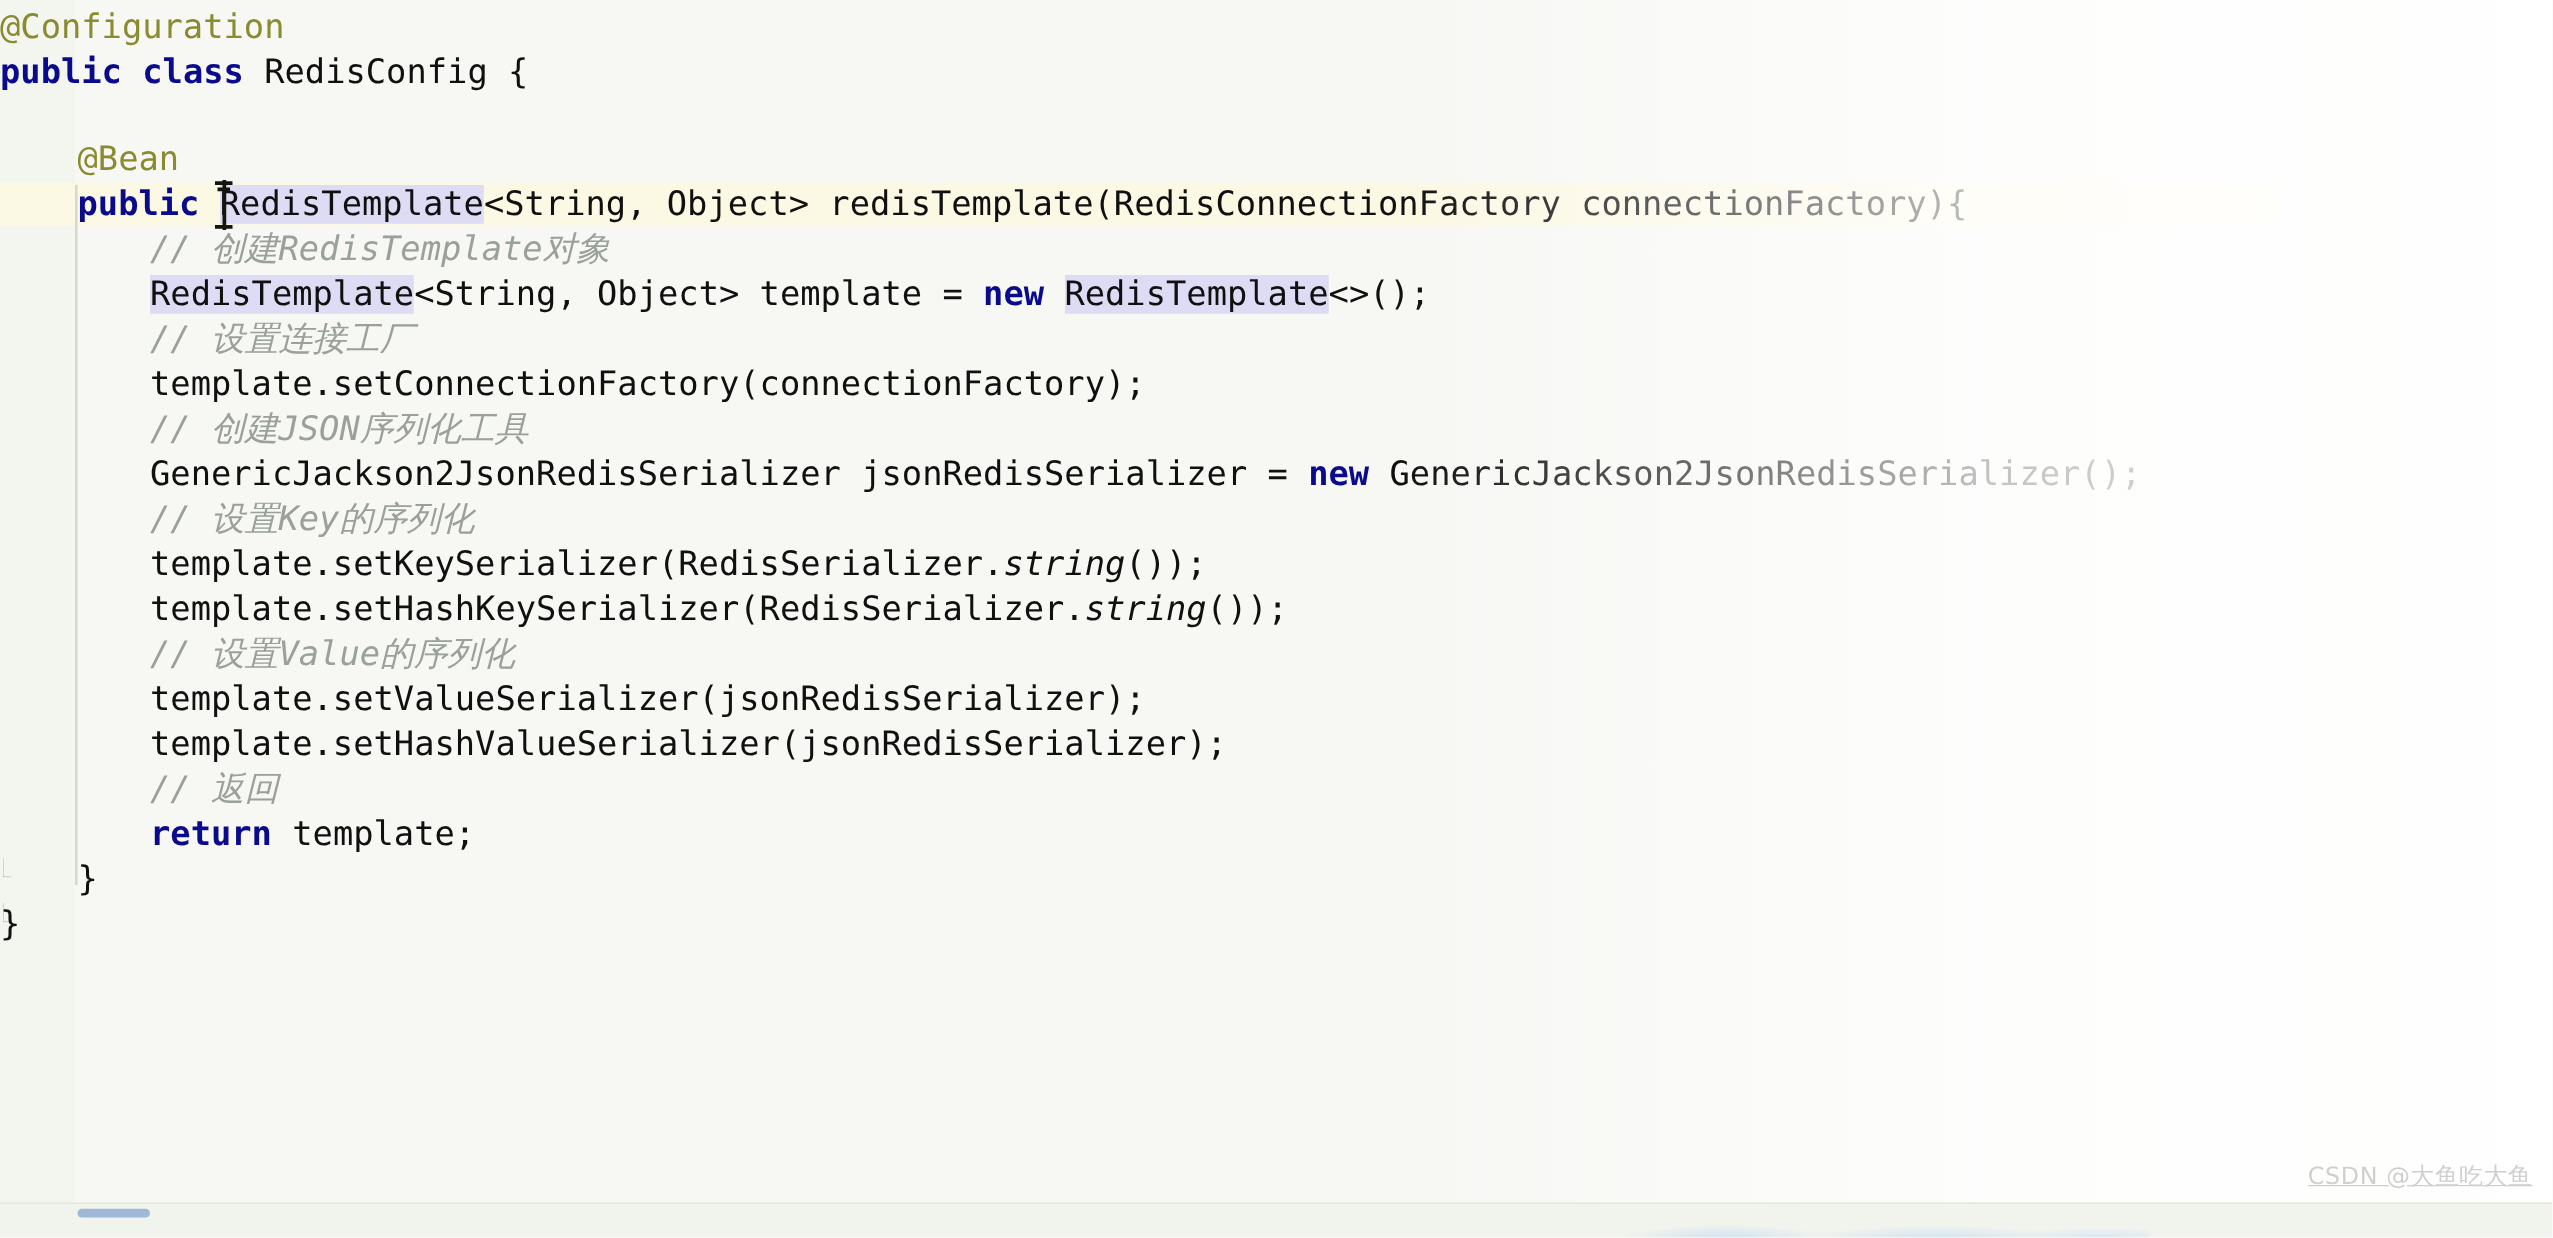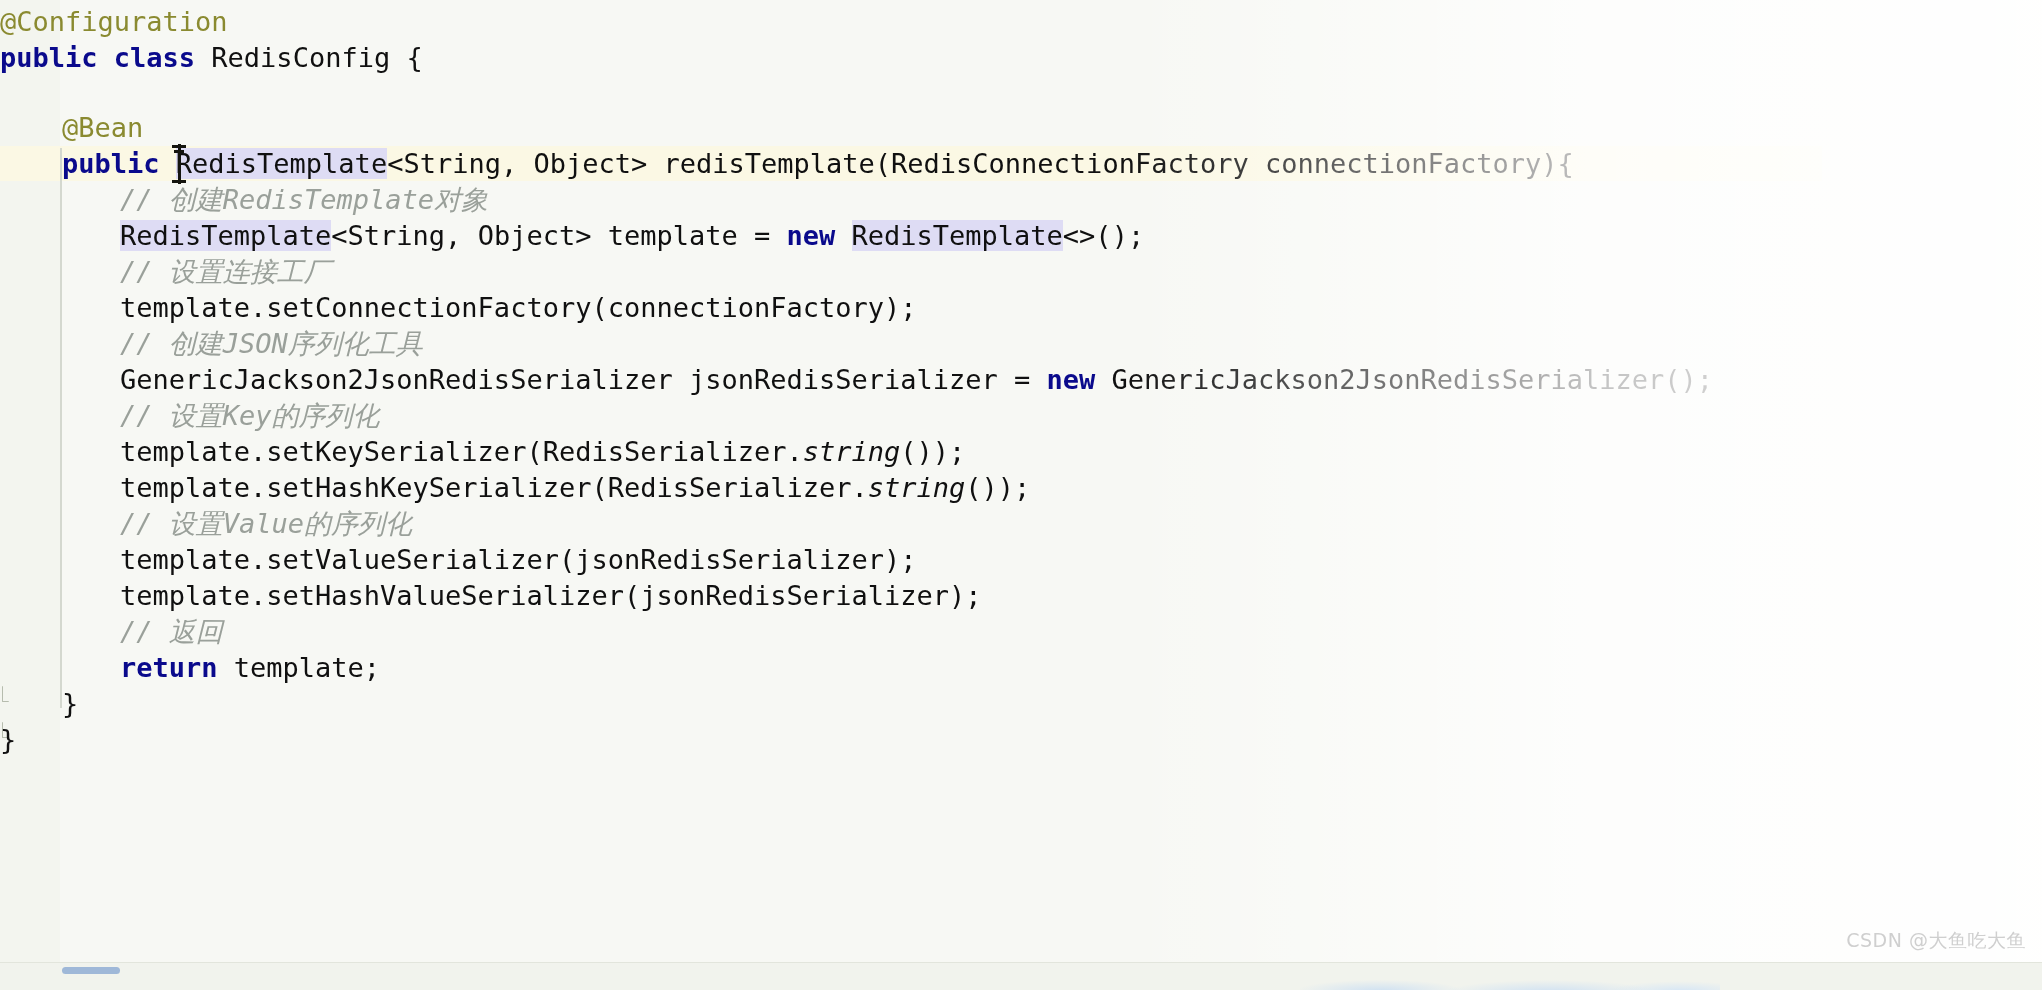--- a/index.html
+++ b/index.html
@@ -160,20 +160,21 @@
   
   #watermark {
     position: absolute;
     right: 16px;
     top: 928px;
     font-family: "DejaVu Sans", "Liberation Sans", sans-serif;
     font-size: 19px;
     color: #cfcfcf;
     letter-spacing: 0.5px;
     white-space: nowrap;
+    text-decoration: underline;
   }
 </style>
 </head>
 <body>
 
 <div id="screen">
 
   <div id="gutter">
       <div class="fold-marker" style="top: 154px;"></div>
       <div class="fold-marker bracket" style="top: 686px;"></div>

